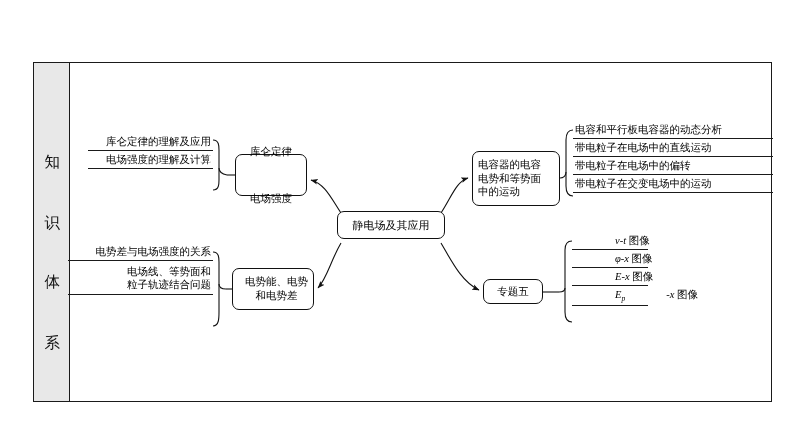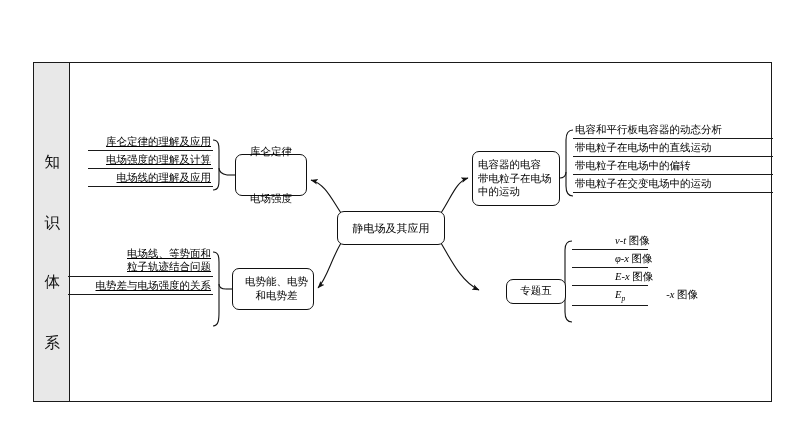--- a/index.html
+++ b/index.html
@@ -88,21 +88,21 @@
     justify-content: center;
     font-size: 10.5px;
     line-height: 1.32;
     color: #000;
     padding: 2px 4px;
   }
   .node .ln { display: block; white-space: nowrap; }
 
   .node-center {
     left: 337px; top: 211px;
-    width: 108px; height: 34px;
+    width: 108px; height: 28px;
     align-items: center;
     text-align: center;
     font-size: 11px;
   }
   .node-coulomb {
     left: 235px; top: 154px;
     width: 72px; height: 42px;
     align-items: center;
     text-align: center;
     gap: 33px;
@@ -115,43 +115,42 @@
     padding-left: 11px;
   }
   .node-capacitor {
     left: 472px; top: 151px;
     width: 88px; height: 55px;
     align-items: flex-start;
     text-align: center;
     padding-left: 5px;
   }
   .node-topic5 {
-    left: 506px; top: 279px;
+    left: 483px; top: 279px;
     width: 60px; height: 25px;
     align-items: center;
     text-align: center;
-    font-family: Liberation Mono, monospace;
   }
 
   
   .ulist {
     position: absolute;
     font-size: 10.5px;
     line-height: 1.0;
     color: #000;
   }
   .ulist .item {
     white-space: nowrap;
     padding: 1px 2px 2px 2px;
     border-bottom: 1.1px solid #1a1a1a;
     margin-bottom: 3.5px;
   }
   .ulist .item:last-child { margin-bottom: 0; }
   .ulist.right .item { text-align: left; }
-  .ulist.leftalign .item { text-align: right; text-decoration: underline; }
+  .ulist.leftalign .item { text-align: right; }
   .ulist .item.two-line { white-space: normal; line-height: 1.28; }
 
   .list-coulomb { left: 88px; top: 136px; width: 125px; }
   .list-potential { left: 68px; top: 246px; width: 145px; }
   .list-capacitor { left: 573px; top: 124px; width: 200px; }
   .list-graphs { left: 572px; top: 235px; width: 76px; }
 
   .list-graphs .item { text-align: center; }
   .it { font-style: italic; font-family: "Liberation Serif", serif; margin-left: 41px; }
   .sub { font-size: 7.5px; vertical-align: sub; font-style: italic; }
@@ -214,40 +213,39 @@
     <span class="ln">电场强度</span>
   </div>
 
   <div class="node node-potential">
     <span class="ln">电势能、电势</span>
     <span class="ln">和电势差</span>
   </div>
 
   <div class="node node-capacitor">
     <span class="ln">电容器的电容</span>
-    <span class="ln">带电粒子在电场</span>
+    <span class="ln">电势和等势面</span>
     <span class="ln">中的运动</span>
   </div>
 
   <div class="node node-topic5">
     <span class="ln">专题五</span>
   </div>
 
   <div class="ulist leftalign list-coulomb">
     <div class="item">库仑定律的理解及应用</div>
     <div class="item">电场强度的理解及计算</div>
-    <div class="item">电场线的理解及应用</div>
   </div>
 
   <div class="ulist leftalign list-potential">
+    <div class="item">电势差与电场强度的关系</div>
     <div class="item two-line">
       <span>电场线、等势面和</span><br>
       <span>粒子轨迹结合问题</span>
     </div>
-    <div class="item">电势差与电场强度的关系</div>
   </div>
 
   <div class="ulist right list-capacitor">
     <div class="item">电容和平行板电容器的动态分析</div>
     <div class="item">带电粒子在电场中的直线运动</div>
     <div class="item">带电粒子在电场中的偏转</div>
     <div class="item">带电粒子在交变电场中的运动</div>
   </div>
 
   <div class="ulist list-graphs">

